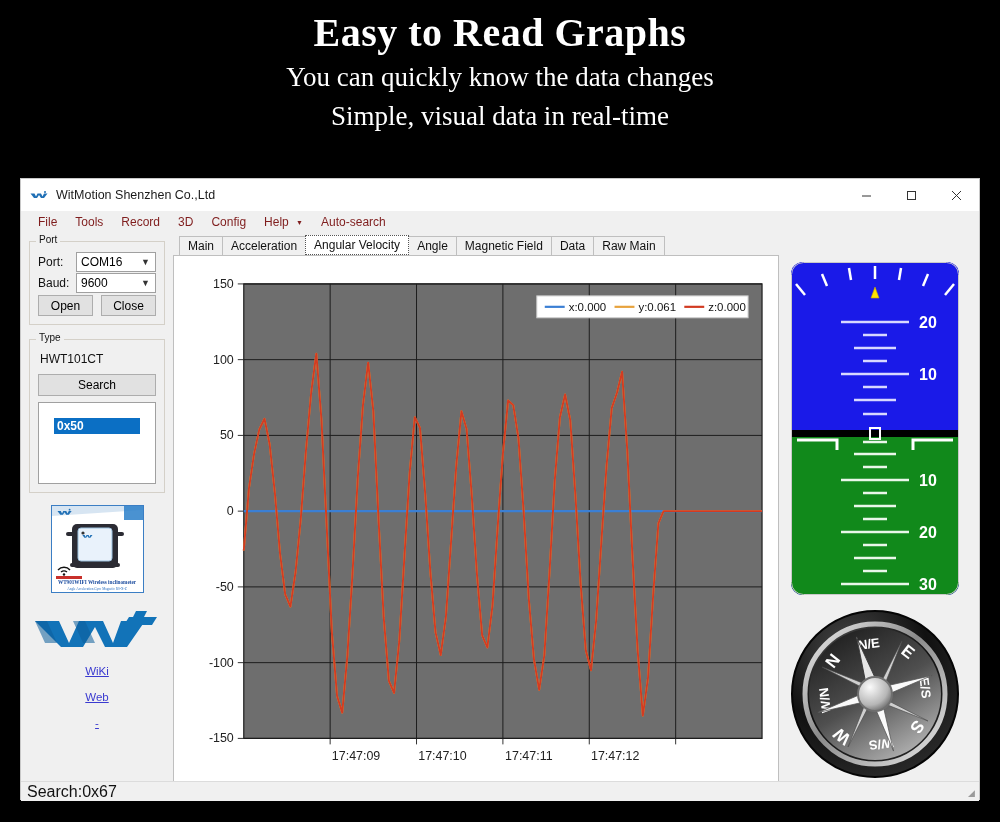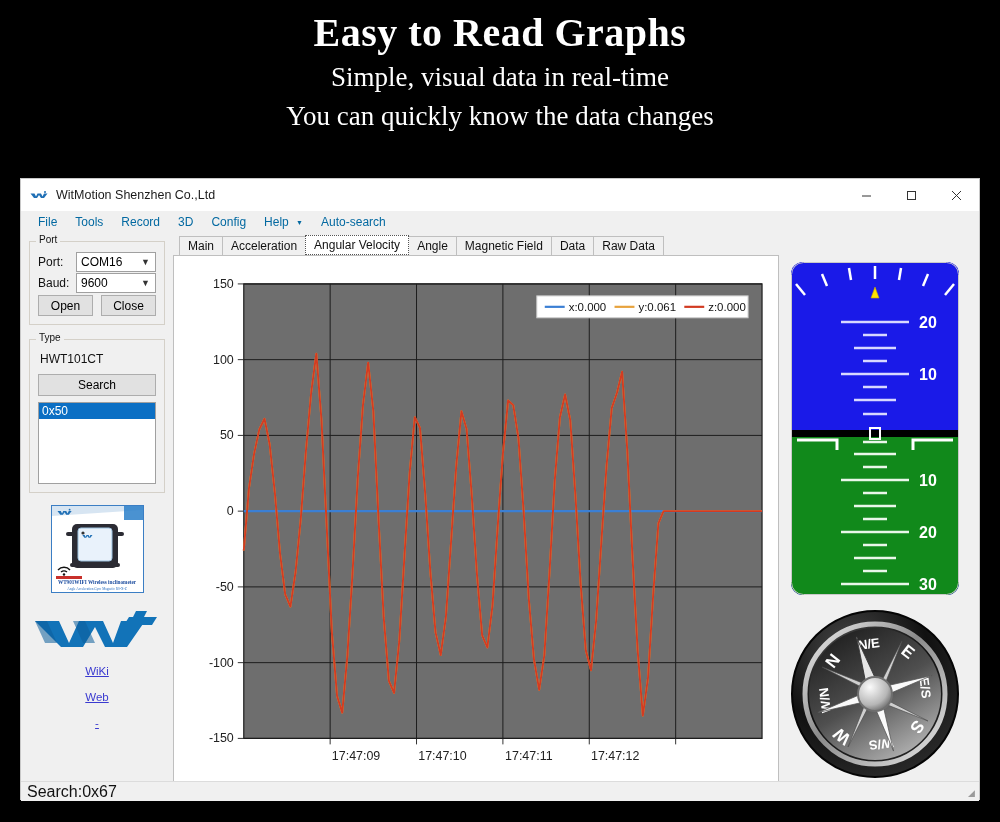--- a/index.html
+++ b/index.html
@@ -28,21 +28,21 @@
               border-bottom:0px solid #e5e5e5; display:flex; align-items:center; }
   .tb-icon { margin-left:9px; width:18px; height:14px; display:flex;
              align-items:center; justify-content:center; }
   .tb-title { margin-left:8px; font-size:12.5px; color:#1a1a1a; }
   .tb-controls { position:absolute; right:0; top:0; height:32px; display:flex; }
   .tb-btn { width:45px; height:32px; display:flex; align-items:center;
             justify-content:center; font-size:13px; color:#333; }
 
   .menubar { height:22px; display:flex; align-items:center; padding-left:8px;
              background:#f0f0f0; }
-  .menu-item { font-size:12px; color:#0369a1; padding:2px 9px; white-space:nowrap; }
+  .menu-item { font-size:12px; color:#7f1d1d; padding:2px 9px; white-space:nowrap; }
   .caret { font-size:7px; margin-left:4px; position:relative; top:-1px; }
 
   .body-area { position:relative; height:568px; background:#f0f0f0; }
 
   
   .sidebar { position:absolute; left:2px; top:2px; width:148px; height:564px;
              background:#f0f0f0; }
 
   .group { position:relative; border:1px solid #d4d0c8; margin:6px 6px 0 6px;
            padding:10px 8px 8px 8px; }
@@ -59,21 +59,21 @@
   .btnrow { display:flex; gap:8px; margin-top:2px; }
   .btn { flex:1; height:21px; background:#e1e1e1; border:1px solid #adadad;
          font-size:12px; color:#000; display:flex; align-items:center;
          justify-content:center; }
 
   .typeval { font-size:12px; color:#111; margin:2px 0 8px 2px; }
   .btn-search { width:100%; height:22px; background:#e1e1e1;
                 border:1px solid #adadad; font-size:12px; color:#000;
                 display:flex; align-items:center; justify-content:center; }
   .listbox { margin-top:6px; height:82px; background:#fff;
-             border:1px solid #a0a0a0; padding:0; overflow:hidden; }
+             border:1px solid #a0a0a0; padding:15px; overflow:hidden;font-weight:bold; }
   .listitem { font-size:12px; padding:1px 3px; color:#000; }
   .listitem.sel { background:#0b6fc4; color:#fff; }
 
   .prodimg { margin:12px auto 0 auto; width:93px; height:88px;
              border:1px solid #3b7ec4; background:#fff; position:relative;
              overflow:hidden; }
 
   .witlogo { margin:16px auto 0 auto; width:128px; height:40px; }
 
   .links { margin-top:16px; text-align:center; }
@@ -106,22 +106,22 @@
   .status-text { font-size:16px; color:#111; margin-left:6px; }
   .grip { position:absolute; right:4px; bottom:3px; font-size:9px; color:#9a9a9a; }
 </style>
 </head>
 <body>
 
 <div id="root">
 
   <div class="promo">
     <div class="promo-title">Easy to Read Graphs</div>
+    <div class="promo-sub">You can quickly know the data changes</div>
     <div class="promo-sub">Simple, visual data in real-time</div>
-    <div class="promo-sub">You can quickly know the data changes</div>
   </div>
 
   <div class="window">
 
     <div class="titlebar">
       <div class="tb-icon">
         <svg width="18" height="12" viewBox="0 0 36 20">
           <path d="M1 7 L9 7 L12 13 L15 7 L22 7 L25 13 L28 7 L35 7 L28 16 L22 16 L18 10 L14 16 L8 16 Z" fill="#1f6fb5"></path>
           <circle cx="30" cy="4" r="2" fill="#1f6fb5"></circle>
         </svg>
@@ -253,21 +253,21 @@
       </div>
 
       <div class="tabzone">
         <div class="tabstrip">
           <div class="tab">Main</div>
           <div class="tab">Acceleration</div>
           <div class="tab active">Angular Velocity</div>
           <div class="tab">Angle</div>
           <div class="tab">Magnetic Field</div>
           <div class="tab">Data</div>
-          <div class="tab">Raw Data</div>
+          <div class="tab">Raw Main</div>
         </div>
 
         <div class="tabpanel">
           <svg class="chart" id="chart-svg" viewBox="0 0 606 542" preserveAspectRatio="none">
               <rect x="70" y="28" width="520" height="456" fill="#6e6e6e"></rect>
               <line x1="70" y1="28" x2="590" y2="28" stroke="#1d1d1d" stroke-width="1"></line>
               <line x1="64" y1="28" x2="70" y2="28" stroke="#333" stroke-width="1"></line>
               <text x="60" y="32" text-anchor="end" font-size="12.5" fill="#222" font-family="Liberation Sans, sans-serif">150</text>
               <line x1="70" y1="104" x2="590" y2="104" stroke="#1d1d1d" stroke-width="1"></line>
               <line x1="64" y1="104" x2="70" y2="104" stroke="#333" stroke-width="1"></line>

